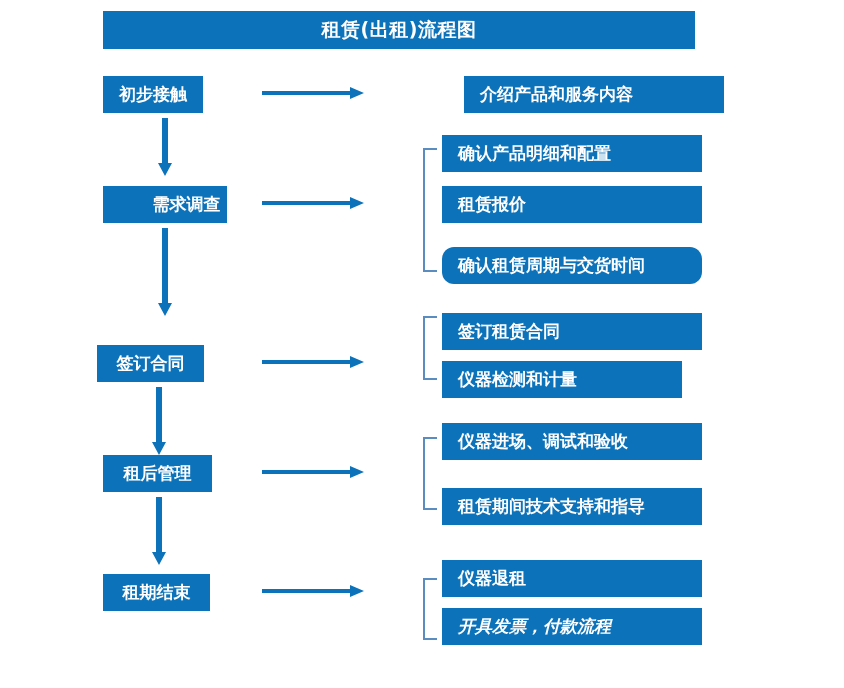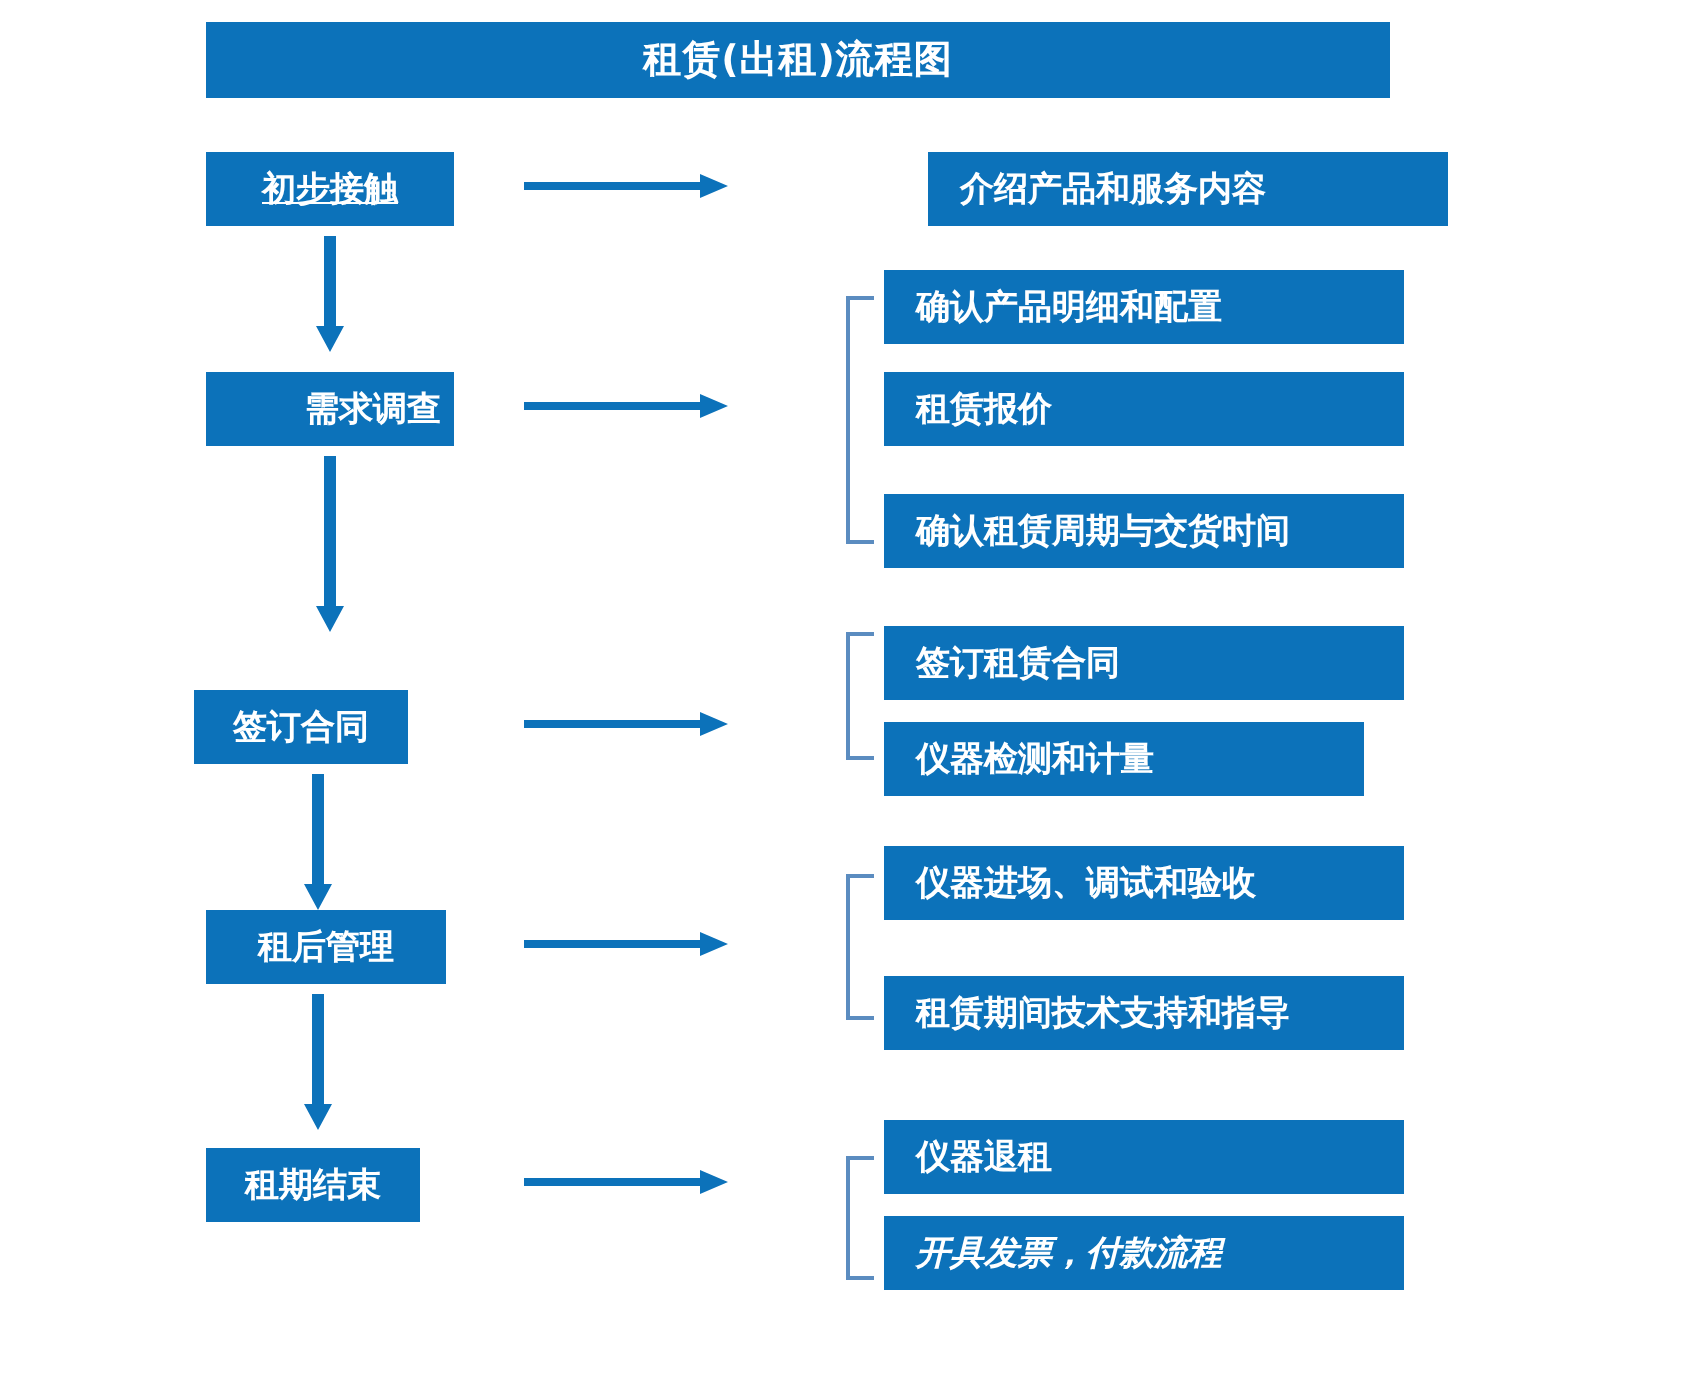--- a/index.html
+++ b/index.html
@@ -84,21 +84,21 @@
     pointer-events: none;
   }
 </style>
 </head>
 <body>
 
 <div id="canvas">
 
   <div class="title-bar">租赁(出租)流程图</div>
 
-  <div class="node left" style="left:103px; top:76px; width:124px;text-decoration:underline;">初步接触</div>
+  <div class="node left" style="left:103px; top:76px; width:100px;">初步接触</div>
 
   <div class="h-arrow" style="left:262px; top:86px; width:102px;">
     <svg width="102" height="14" viewBox="0 0 102 14">
       <path d="M0 5 H88 V1 L102 7 L88 13 V9 H0 Z" fill="#0C72BA"></path>
     </svg>
   </div>
 
   <div class="v-arrow" style="left:158px; top:118px; height:58px;">
     <svg width="14" height="58" viewBox="0 0 14 58">
       <path d="M4 0 H10 V45 H14 L7 58 L0 45 H4 Z" fill="#0C72BA"></path>
@@ -118,42 +118,42 @@
   <div class="v-arrow" style="left:158px; top:228px; height:88px;">
     <svg width="14" height="88" viewBox="0 0 14 88">
       <path d="M4 0 H10 V75 H14 L7 88 L0 75 H4 Z" fill="#0C72BA"></path>
     </svg>
   </div>
 
   <div class="bracket" style="left:423px; top:148px; height:124px;"></div>
 
   <div class="node right" style="left:442px; top:135px; width:260px;">确认产品明细和配置</div>
   <div class="node right" style="left:442px; top:186px; width:260px;">租赁报价</div>
-  <div class="node right" style="left:442px; top:247px; width:260px;">确认租赁周期与交货时间</div>
+  <div class="node right" style="left:442px; top:247px; width:260px;border-radius:12px;">确认租赁周期与交货时间</div>
 
   <div class="node left" style="left:97px; top:345px; width:107px;">签订合同</div>
 
   <div class="h-arrow" style="left:262px; top:355px; width:102px;">
     <svg width="102" height="14" viewBox="0 0 102 14">
       <path d="M0 5 H88 V1 L102 7 L88 13 V9 H0 Z" fill="#0C72BA"></path>
     </svg>
   </div>
 
   <div class="v-arrow" style="left:152px; top:387px; height:68px;">
     <svg width="14" height="68" viewBox="0 0 14 68">
       <path d="M4 0 H10 V55 H14 L7 68 L0 55 H4 Z" fill="#0C72BA"></path>
     </svg>
   </div>
 
   <div class="bracket" style="left:423px; top:316px; height:64px;"></div>
 
   <div class="node right" style="left:442px; top:313px; width:260px;">签订租赁合同</div>
   <div class="node right" style="left:442px; top:361px; width:240px;">仪器检测和计量</div>
 
-  <div class="node left" style="left:103px; top:455px; width:120px;">租后管理</div>
+  <div class="node left" style="left:103px; top:455px; width:109px;">租后管理</div>
 
   <div class="h-arrow" style="left:262px; top:465px; width:102px;">
     <svg width="102" height="14" viewBox="0 0 102 14">
       <path d="M0 5 H88 V1 L102 7 L88 13 V9 H0 Z" fill="#0C72BA"></path>
     </svg>
   </div>
 
   <div class="v-arrow" style="left:152px; top:497px; height:68px;">
     <svg width="14" height="68" viewBox="0 0 14 68">
       <path d="M4 0 H10 V55 H14 L7 68 L0 55 H4 Z" fill="#0C72BA"></path>

